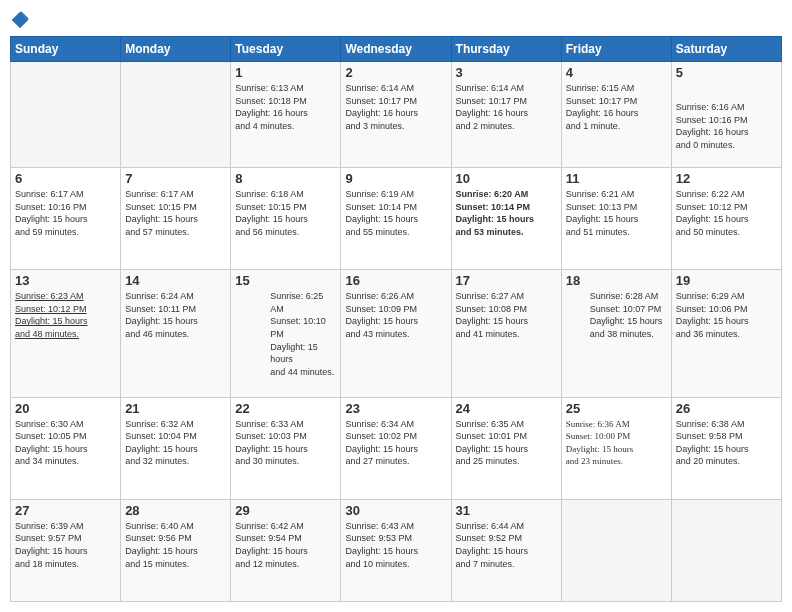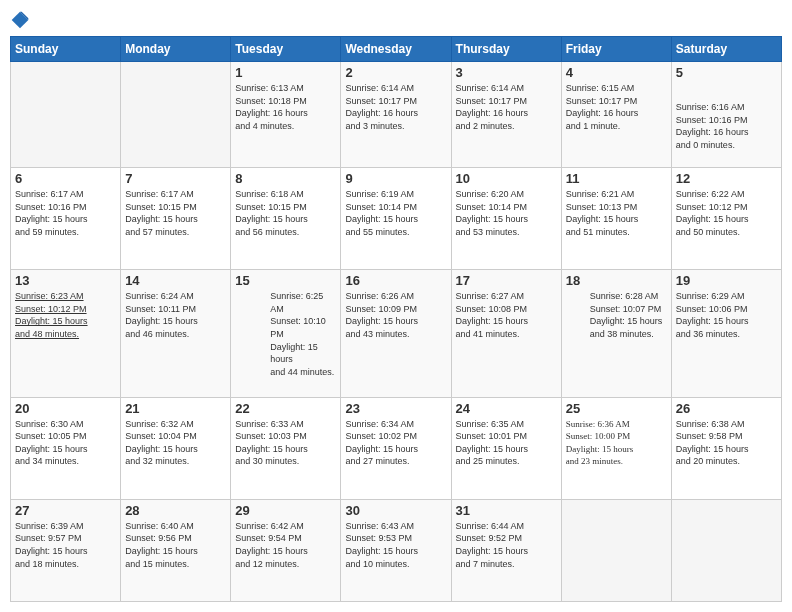--- a/index.html
+++ b/index.html
@@ -196,21 +196,21 @@
           </td>
           <td>
             <span class="day-number">9</span>
             <div class="day-info" style="white-space: pre-line;">Sunrise: 6:19 AM
 Sunset: 10:14 PM
 Daylight: 15 hours
 and 55 minutes.</div>
           </td>
           <td>
             <span class="day-number">10</span>
-            <div class="day-info" style="white-space: pre-line;">Sunrise: 6:20 AM
+            <div class="day-info" style="white-space: pre-line; font-weight: bold;">Sunrise: 6:20 AM
 Sunset: 10:14 PM
 Daylight: 15 hours
 and 53 minutes.</div>
           </td>
           <td>
             <span class="day-number">11</span>
             <div class="day-info" style="white-space: pre-line;">Sunrise: 6:21 AM
 Sunset: 10:13 PM
 Daylight: 15 hours
 and 51 minutes.</div>

